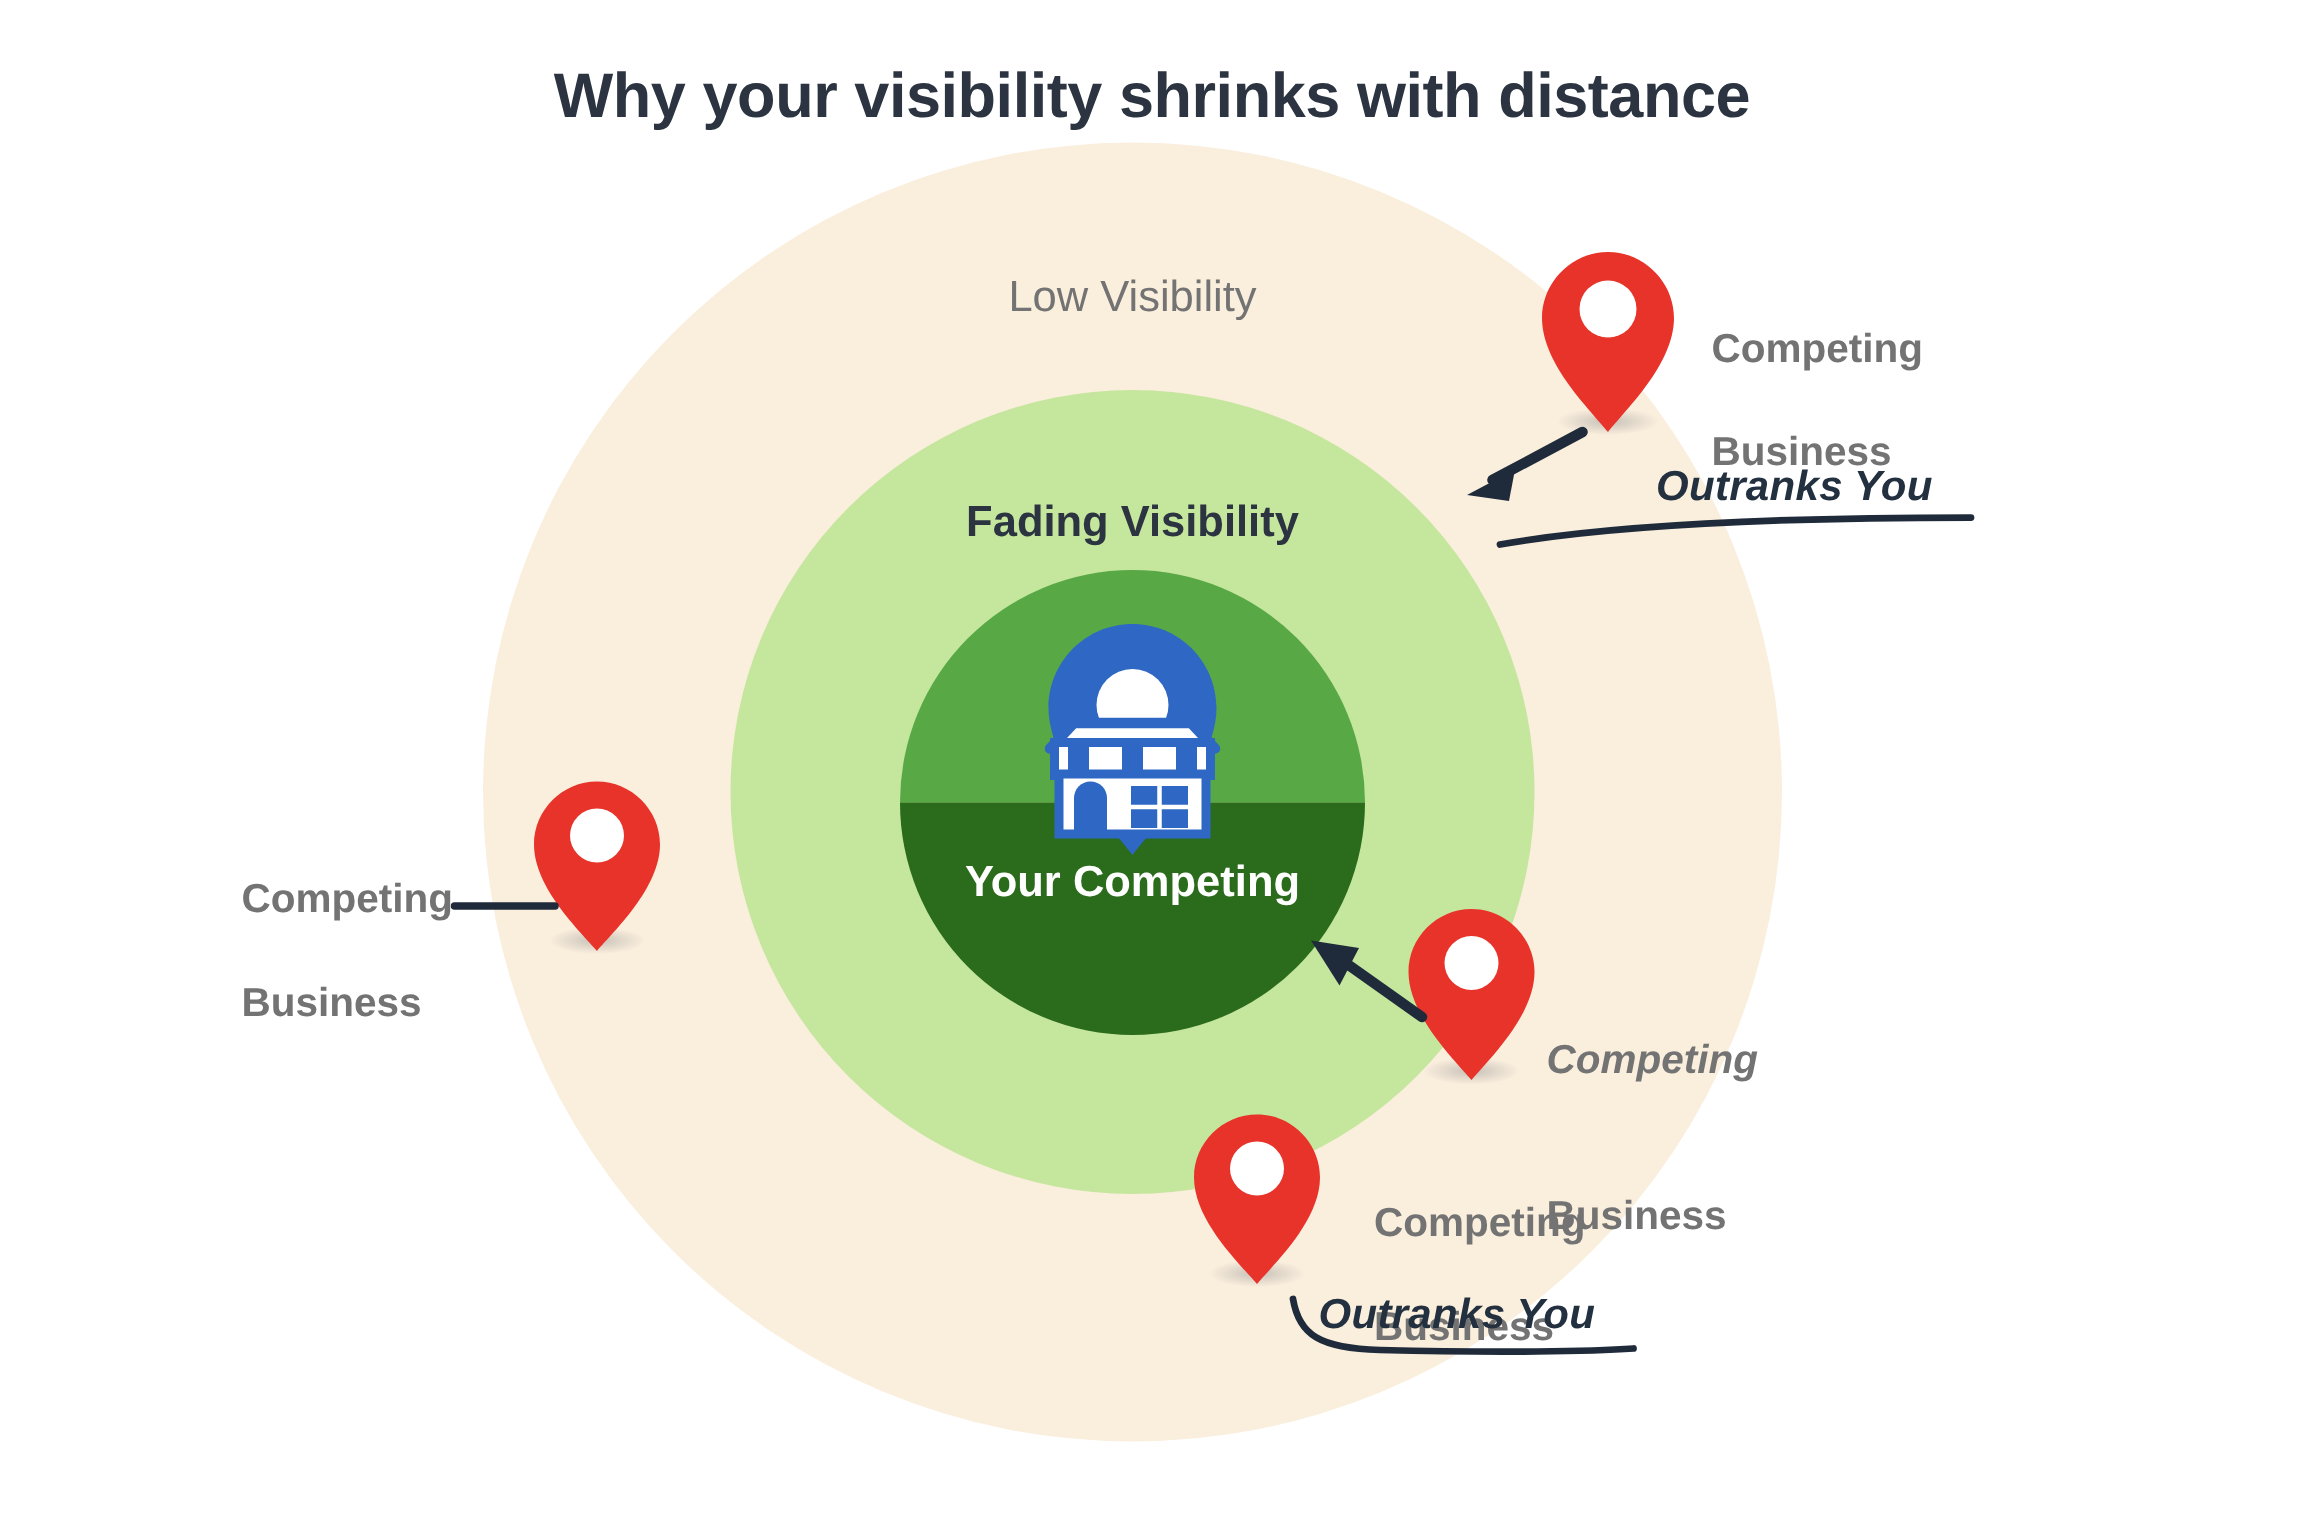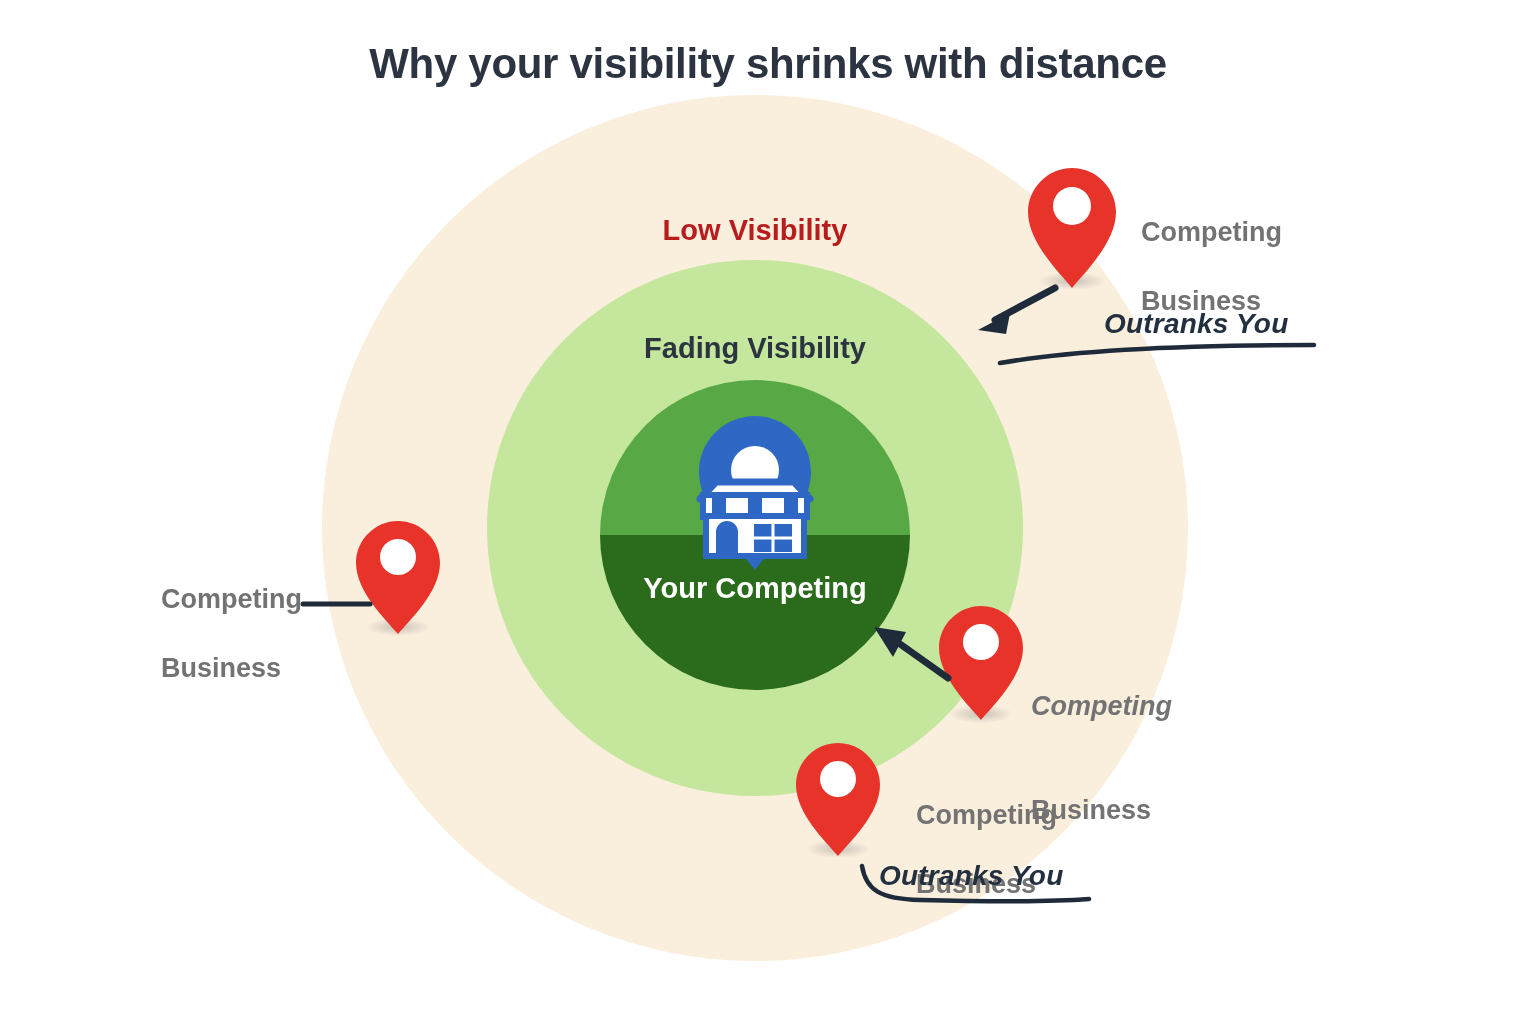--- a/index.html
+++ b/index.html
@@ -35,23 +35,22 @@
     font-weight: bold;
     letter-spacing: -0.3px;
     color: #2b3440;
   }
   #ring-label-outer {
     left: 455px;
     top: 182px;
     width: 600px;
     text-align: center;
     font-size: 29px;
-    font-weight: bold;
-    color: #b91c1c;
-    margin-top: 32px;
+    font-weight: normal;
+    color: #737373;
   }
   #ring-label-middle {
     left: 455px;
     top: 332px;
     width: 600px;
     text-align: center;
     font-size: 29px;
     font-weight: bold;
     color: #2b3440;
   }

